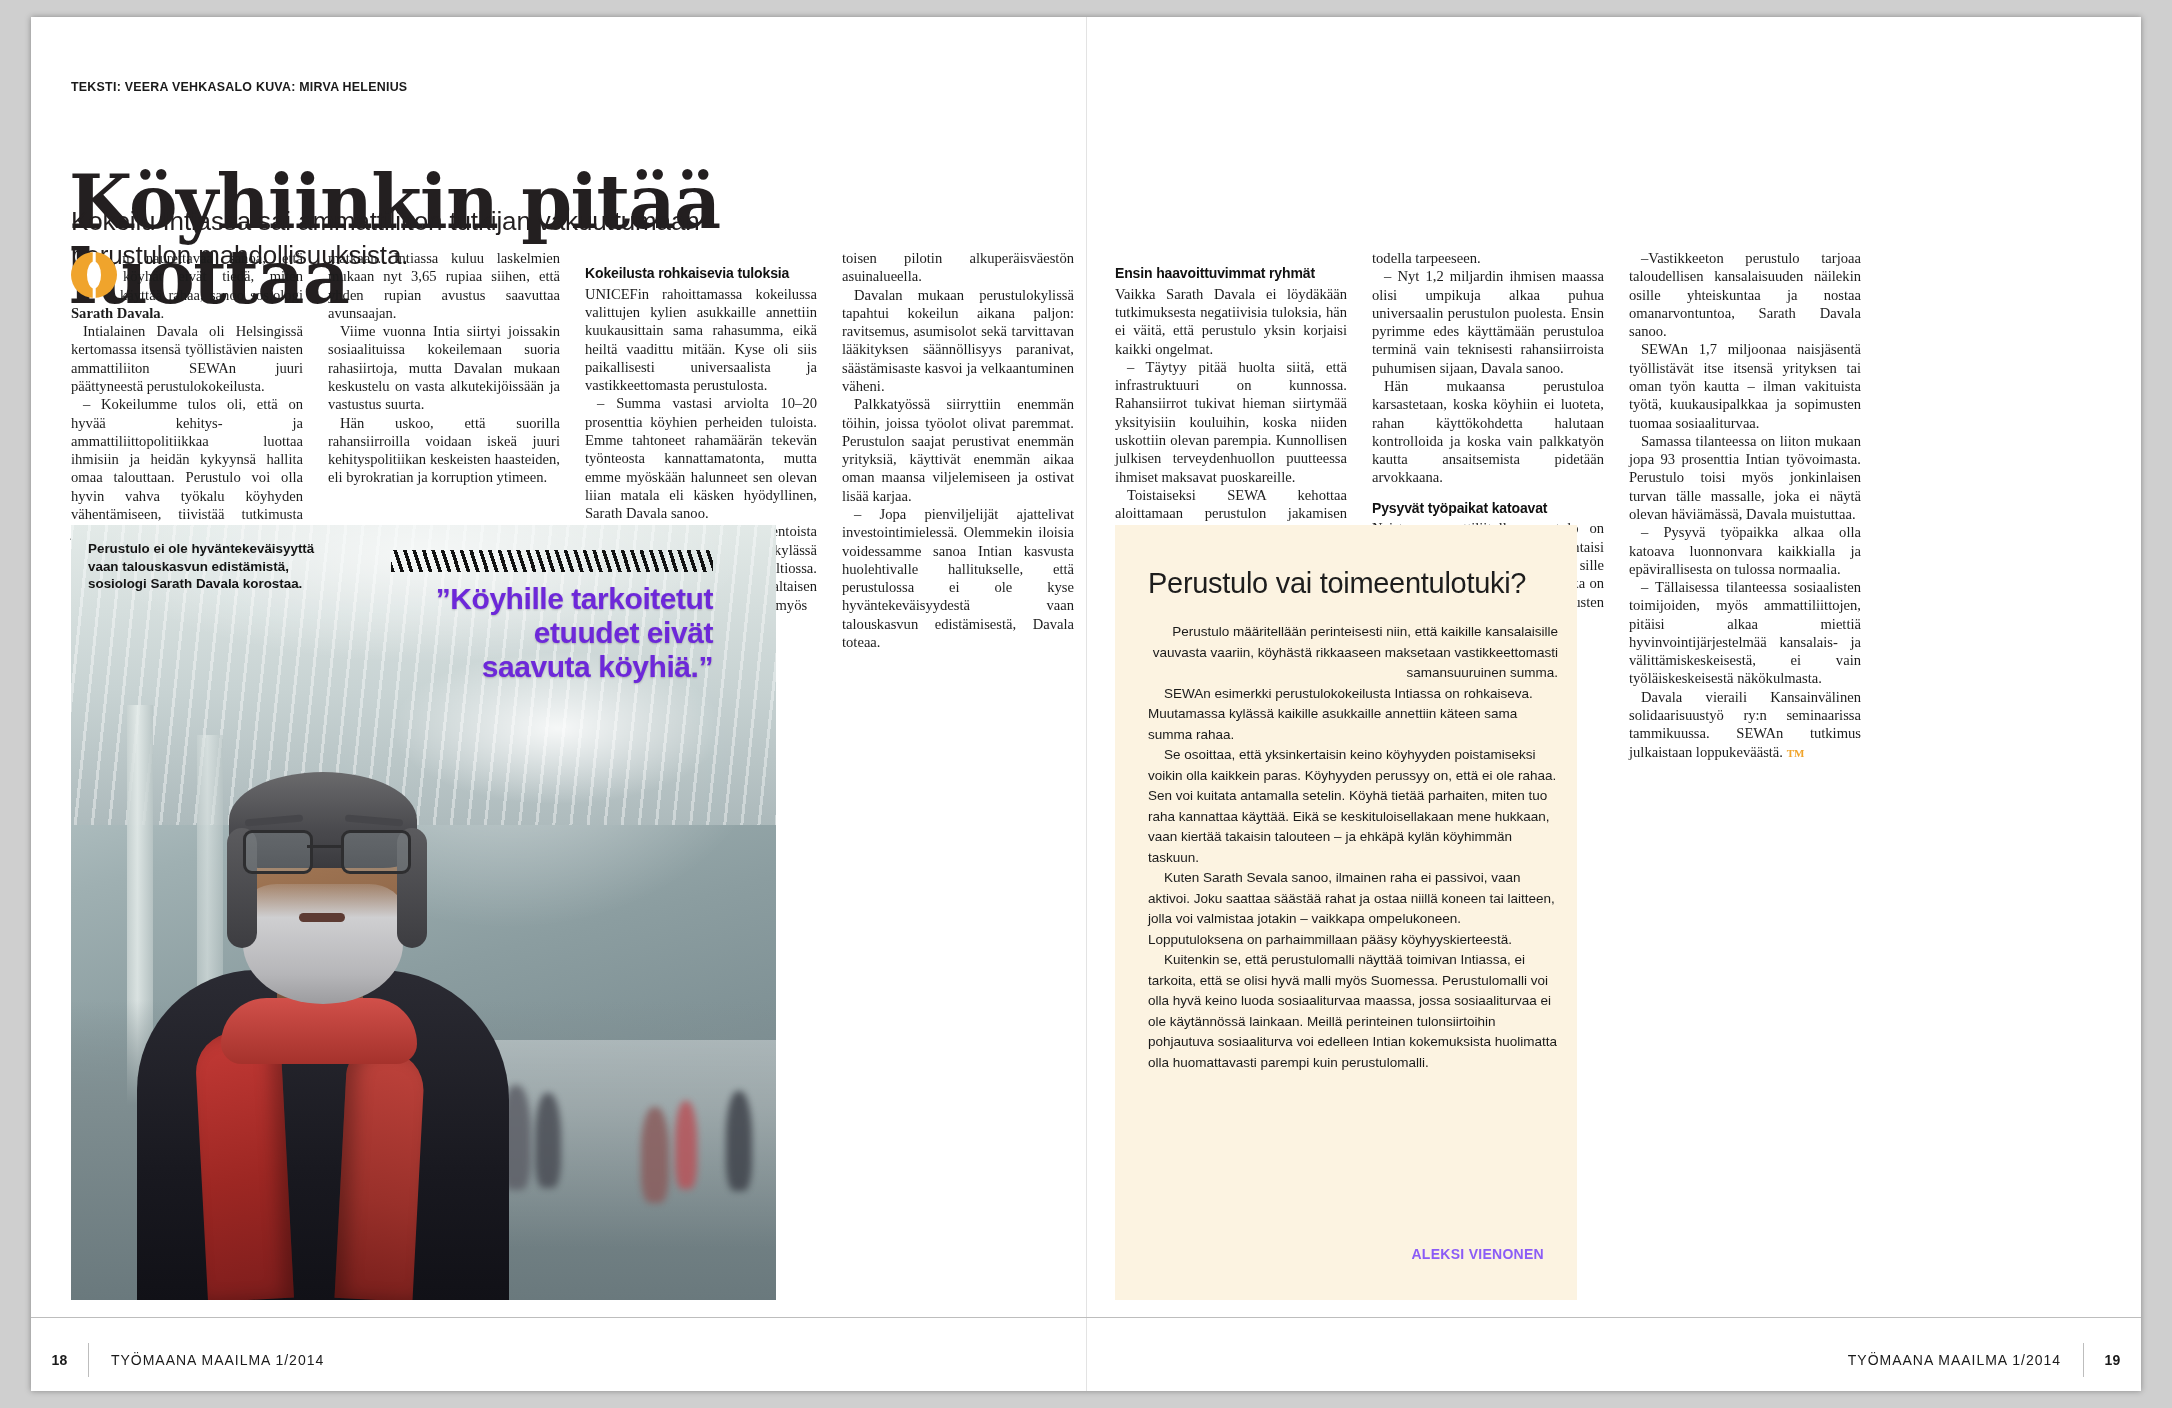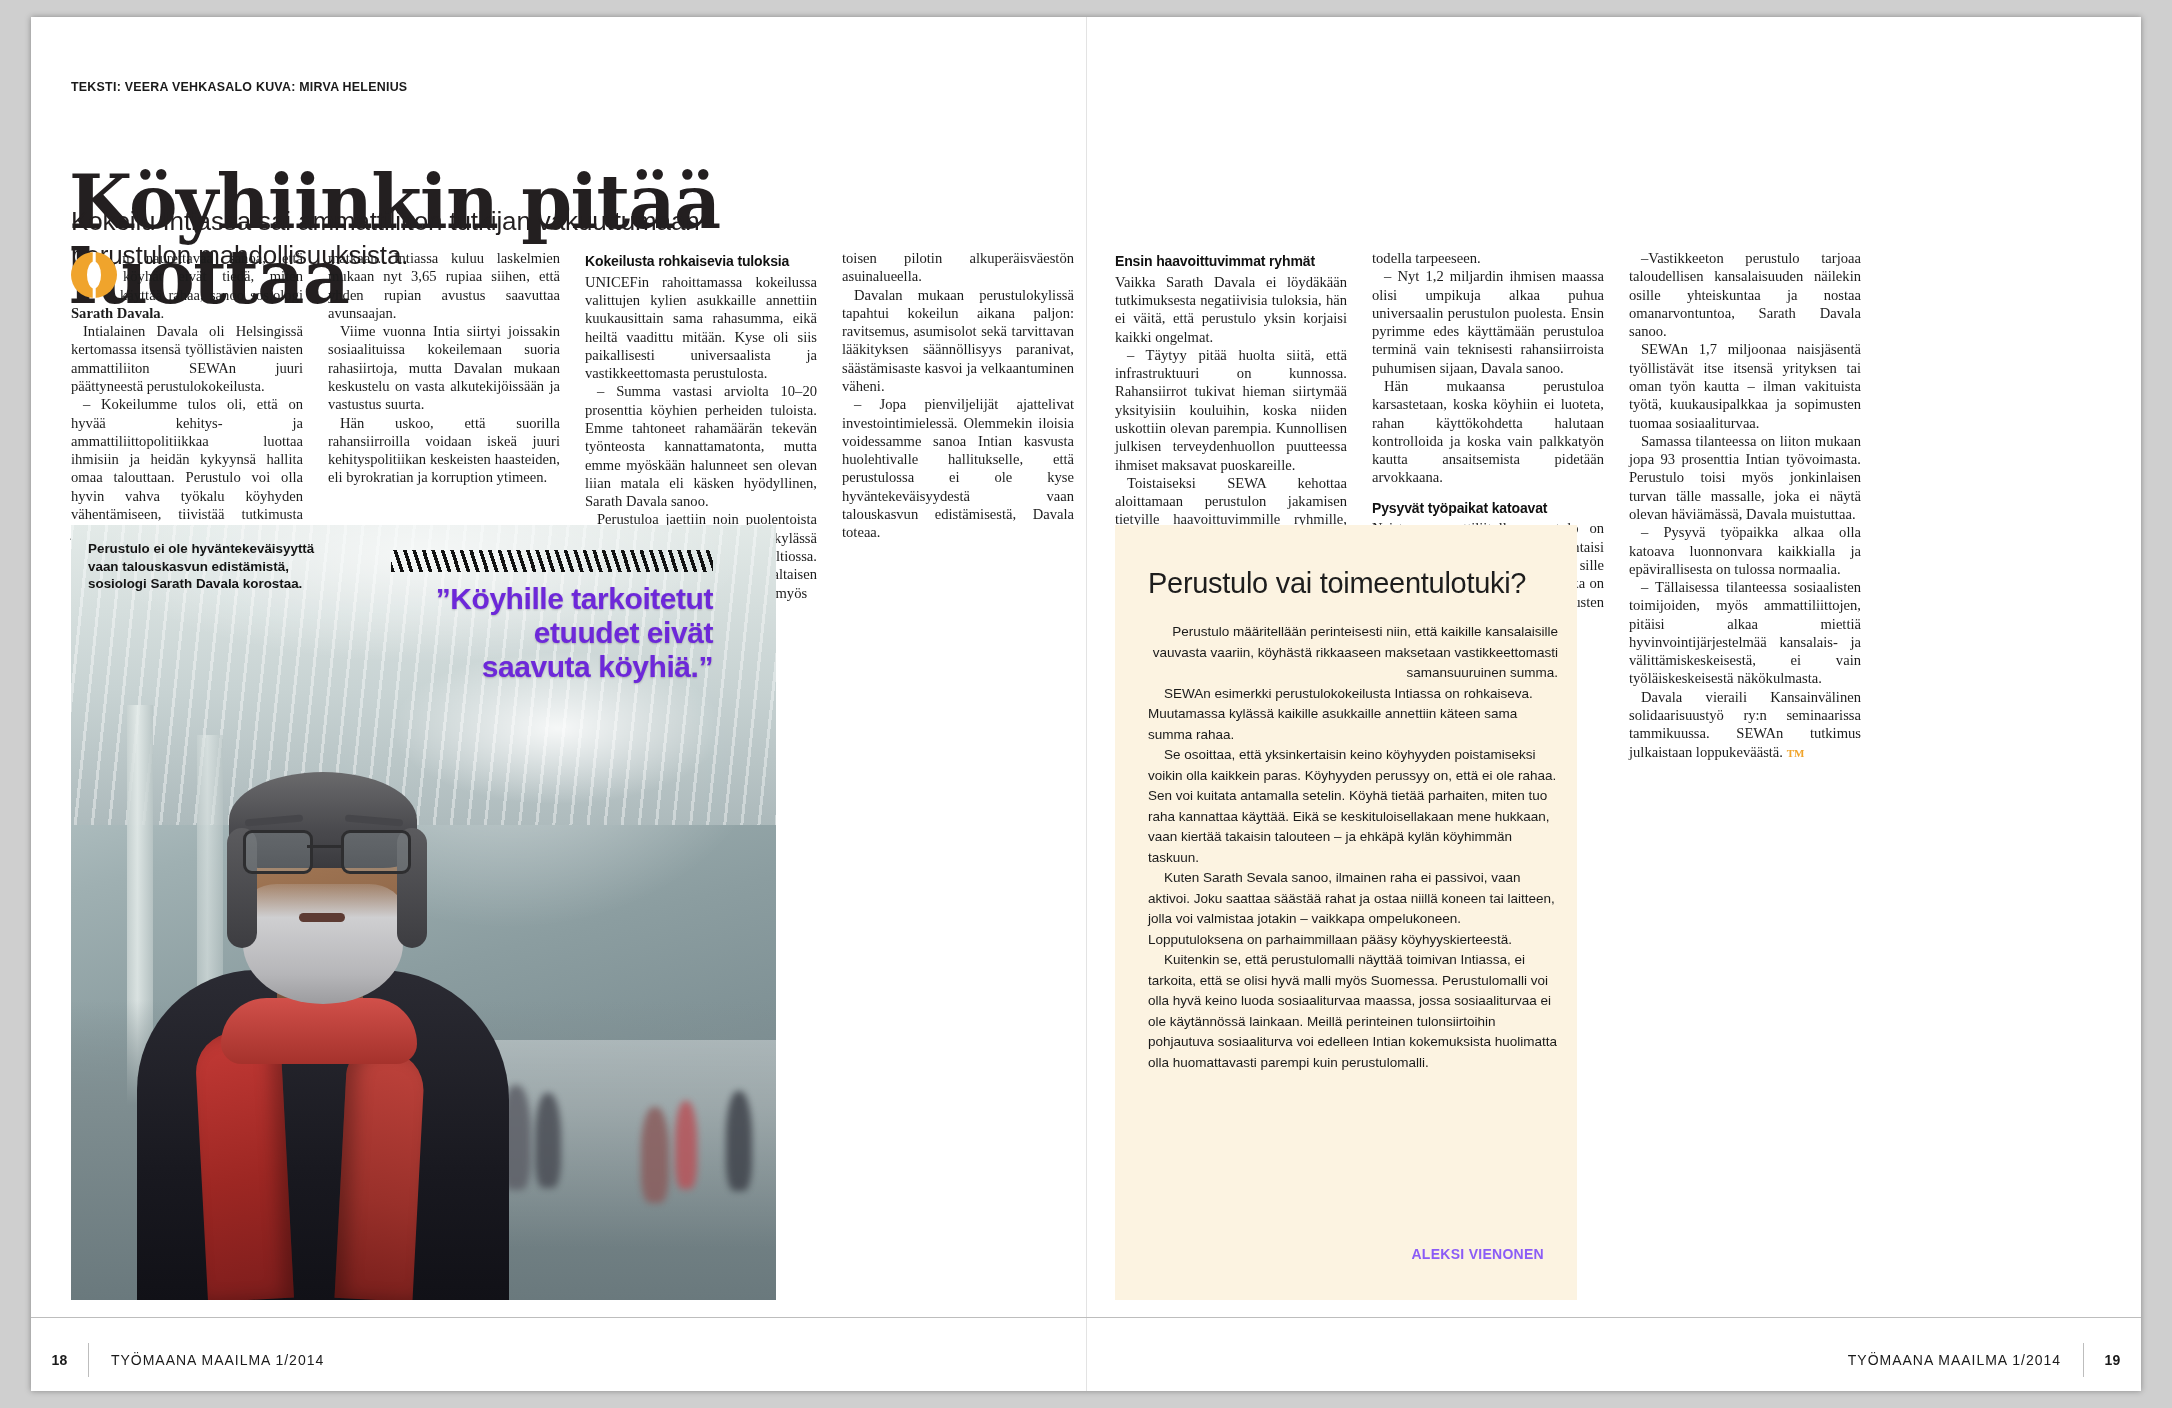--- a/index.html
+++ b/index.html
@@ -58,21 +58,21 @@
     -webkit-hyphens:auto;hyphens:auto;
   }
   .col p{margin:0;text-indent:12px;}
   .col p.noind{text-indent:0;}
   .col h3{
     font-family:"Liberation Sans", sans-serif;
     font-size:14px;font-weight:bold;
     margin:13px 0 3px 0;line-height:1.2;
     color:#111;letter-spacing:-.01em;
   }
-  .col h3.first{margin-top:4px;}
+  .col h3.first{margin-top:16px;}
 
   .dropcap{
     float:left;
     width:46px;height:46px;
     margin:3px 7px 0 0;
     position:relative;
     shape-outside:circle(50%);
   }
   .dropcap .ring{
     position:absolute;inset:0;
@@ -331,20 +331,21 @@
   <div class="col c3">
     <h3 class="first">Kokeilusta rohkaisevia tuloksia</h3>
     <p class="noind">UNICEFin rahoittamassa kokeilussa valittujen kylien asukkaille annettiin kuukausittain sama rahasumma, eikä heiltä vaadittu mitään. Kyse oli siis paikallisesti universaalista ja vastikkeettomasta perustulosta.</p>
     <p>– Summa vastasi arviolta 10–20 prosenttia köyhien perheiden tuloista. Emme tahtoneet rahamäärän tekevän työnteosta kannattamatonta, mutta emme myöskään halunneet sen olevan liian matala eli käsken hyödyllinen, Sarath Davala sanoo.</p>
     <p>Perustuloa jaettiin noin puolentoista vuoden ajan kahdeksassa kylässä Madhya Paradeshin osavaltiossa. SEWA teki aiemmin samankaltaisen kokeilun Delhin seudulla, ja nyt myös</p>
   </div>
 
   <div class="col c4">
     <p class="noind">toisen pilotin alkuperäisväestön asuinalueella.</p>
     <p>Davalan mukaan perustulokylissä tapahtui kokeilun aikana paljon: ravitsemus, asumisolot sekä tarvittavan lääkityksen säännöllisyys paranivat, säästämisaste kasvoi ja velkaantuminen väheni.</p>
+    <p>Palkkatyössä siirryttiin enemmän töihin, joissa työolot olivat paremmat. Perustulon saajat perustivat enemmän yrityksiä, käyttivät enemmän aikaa oman maansa viljelemiseen ja ostivat lisää karjaa.</p>
     <p>– Jopa pienviljelijät ajattelivat investointimielessä. Olemmekin iloisia voidessamme sanoa Intian kasvusta huolehtivalle hallitukselle, että perustulossa ei ole kyse hyväntekeväisyydestä vaan talouskasvun edistämisestä, Davala toteaa.</p>
   </div>
 
   <div class="col c5">
     <h3 class="first">Ensin haavoittuvimmat ryhmät</h3>
     <p class="noind">Vaikka Sarath Davala ei löydäkään tutkimuksesta negatiivisia tuloksia, hän ei väitä, että perustulo yksin korjaisi kaikki ongelmat.</p>
     <p>– Täytyy pitää huolta siitä, että infrastruktuuri on kunnossa. Rahansiirrot tukivat hieman siirtymää yksityisiin kouluihin, koska niiden uskottiin olevan parempia. Kunnollisen julkisen terveydenhuollon puutteessa ihmiset maksavat puoskareille.</p>
     <p>Toistaiseksi SEWA kehottaa aloittamaan perustulon jakamisen tietyille haavoittuvimmille ryhmille, kuten vammaisille, alkuperäiskansoihin kuuluville ja daliteille eli niin kutsutuille kastittomille. Näissä ryhmissä kohdistamisen ongelmaa ei ole: jos heille antaa tukea, se tulee</p>
   </div>
 

